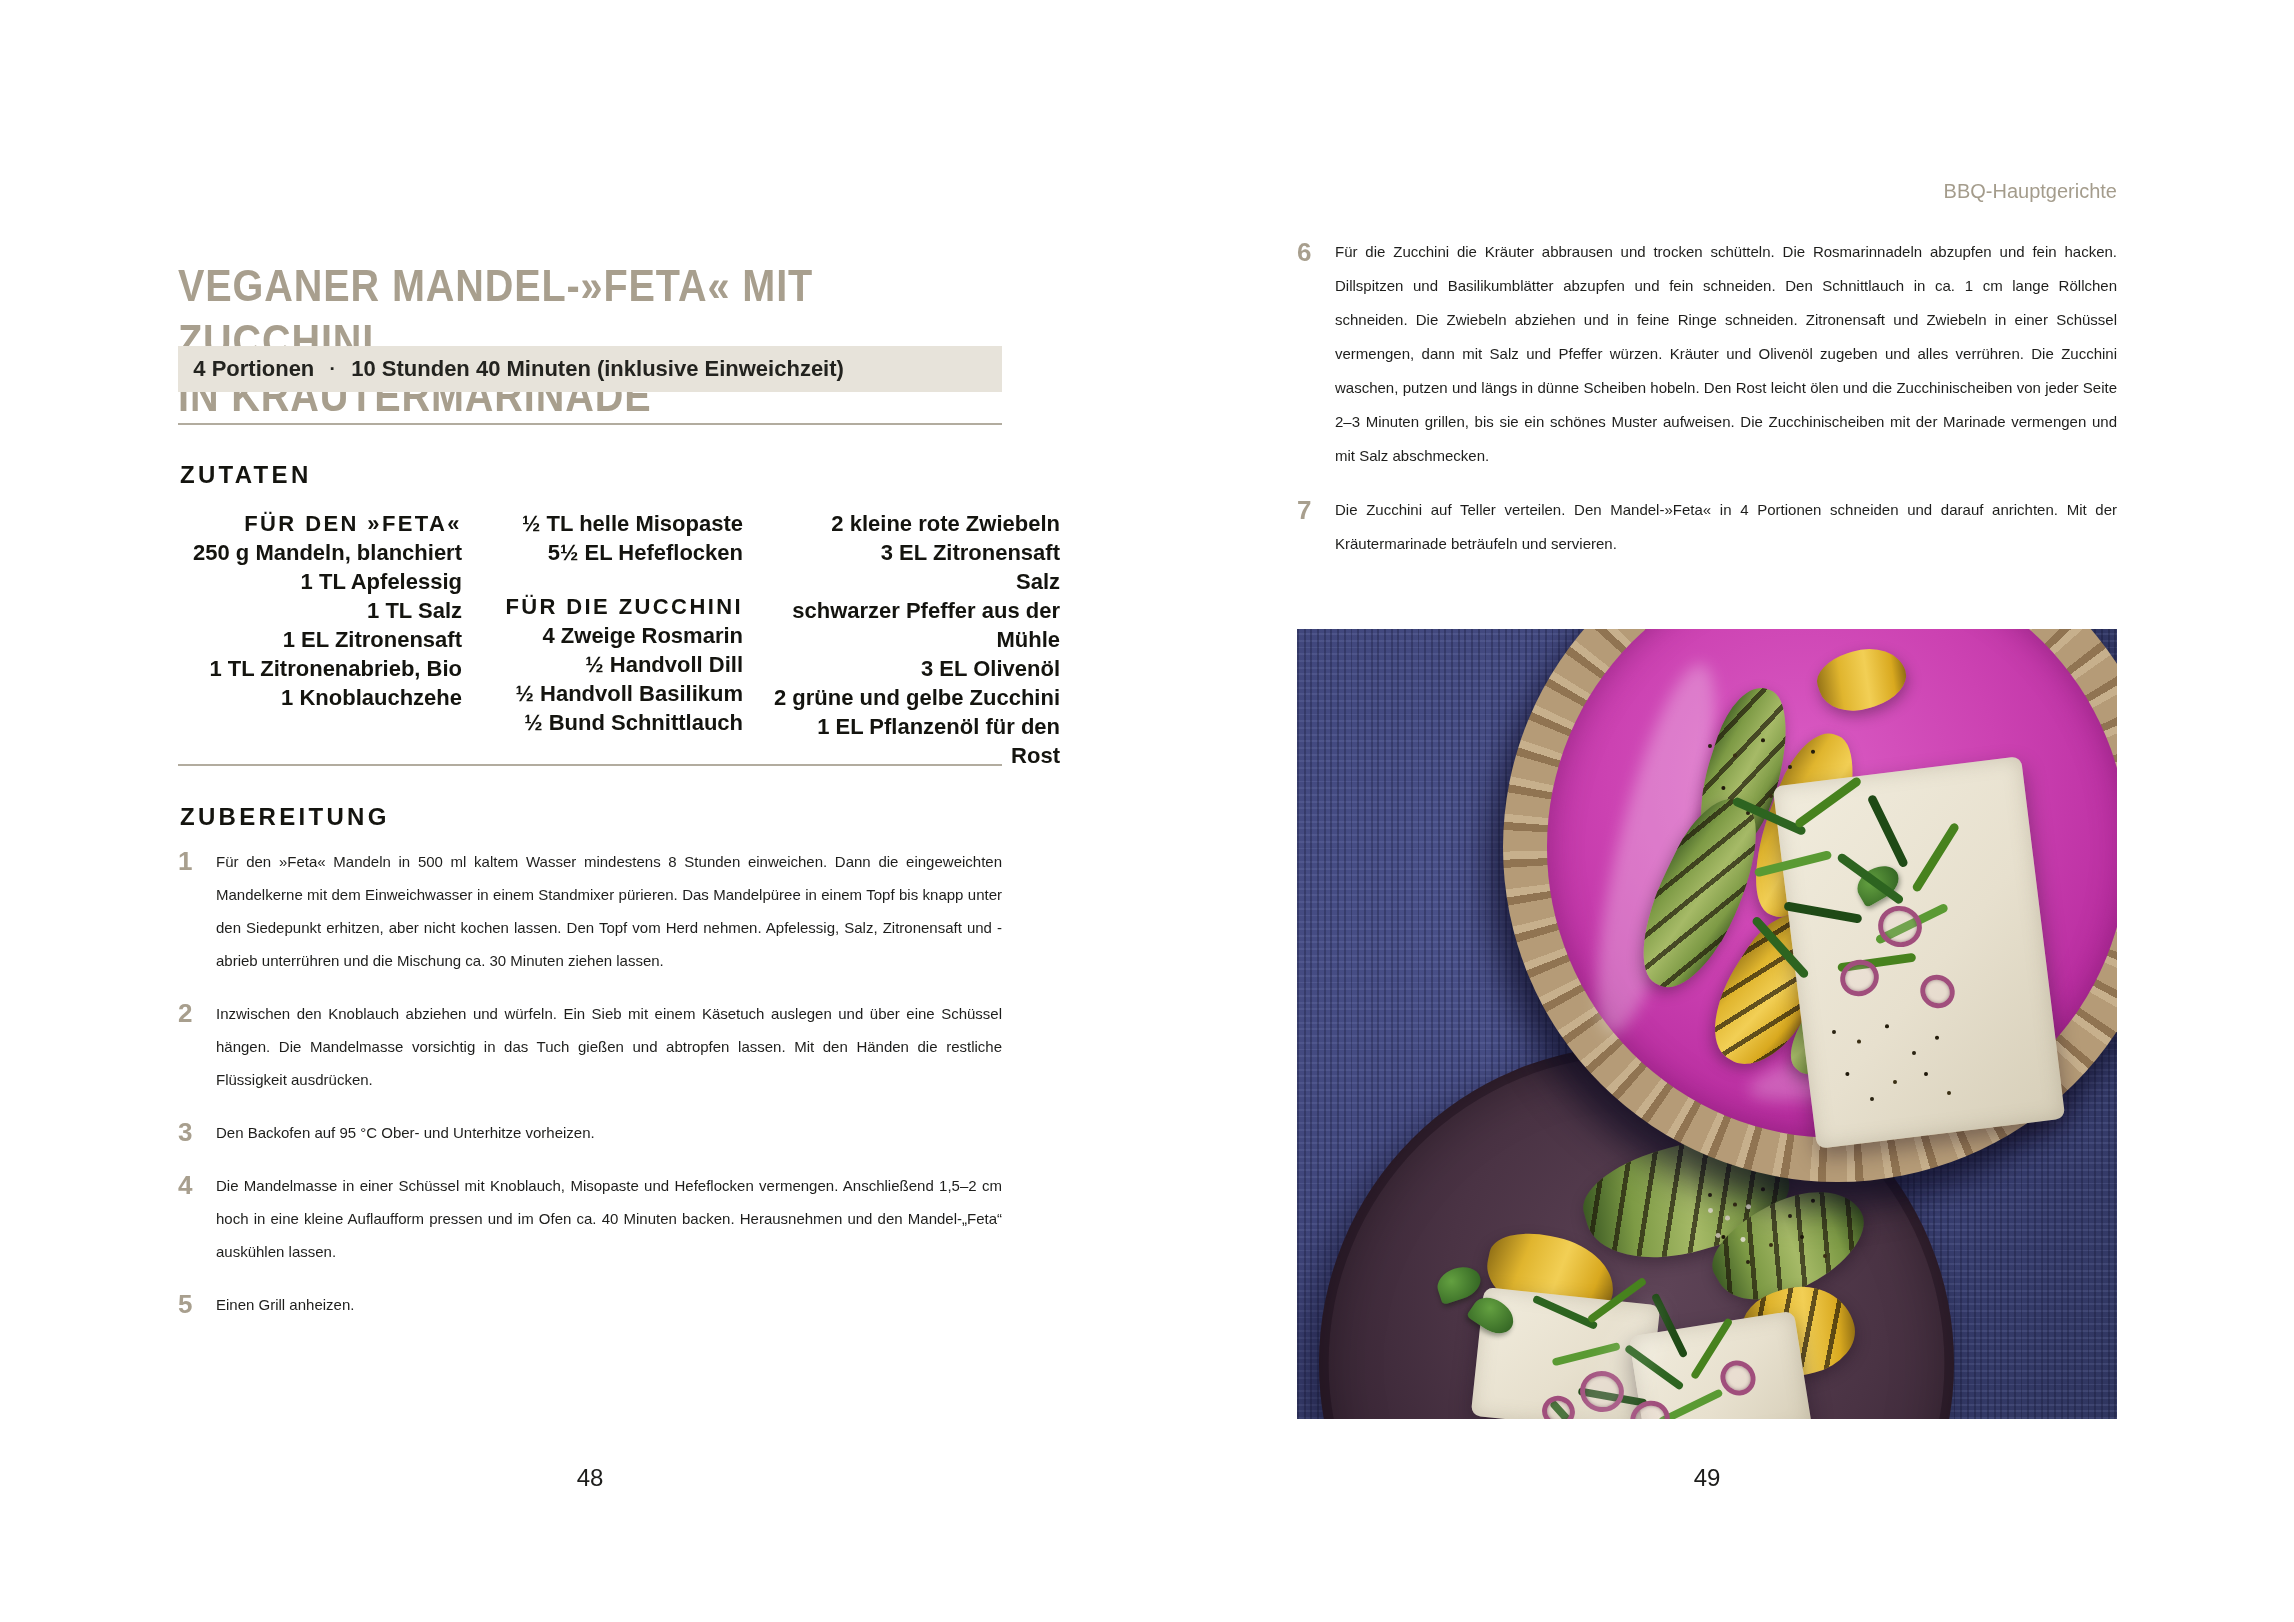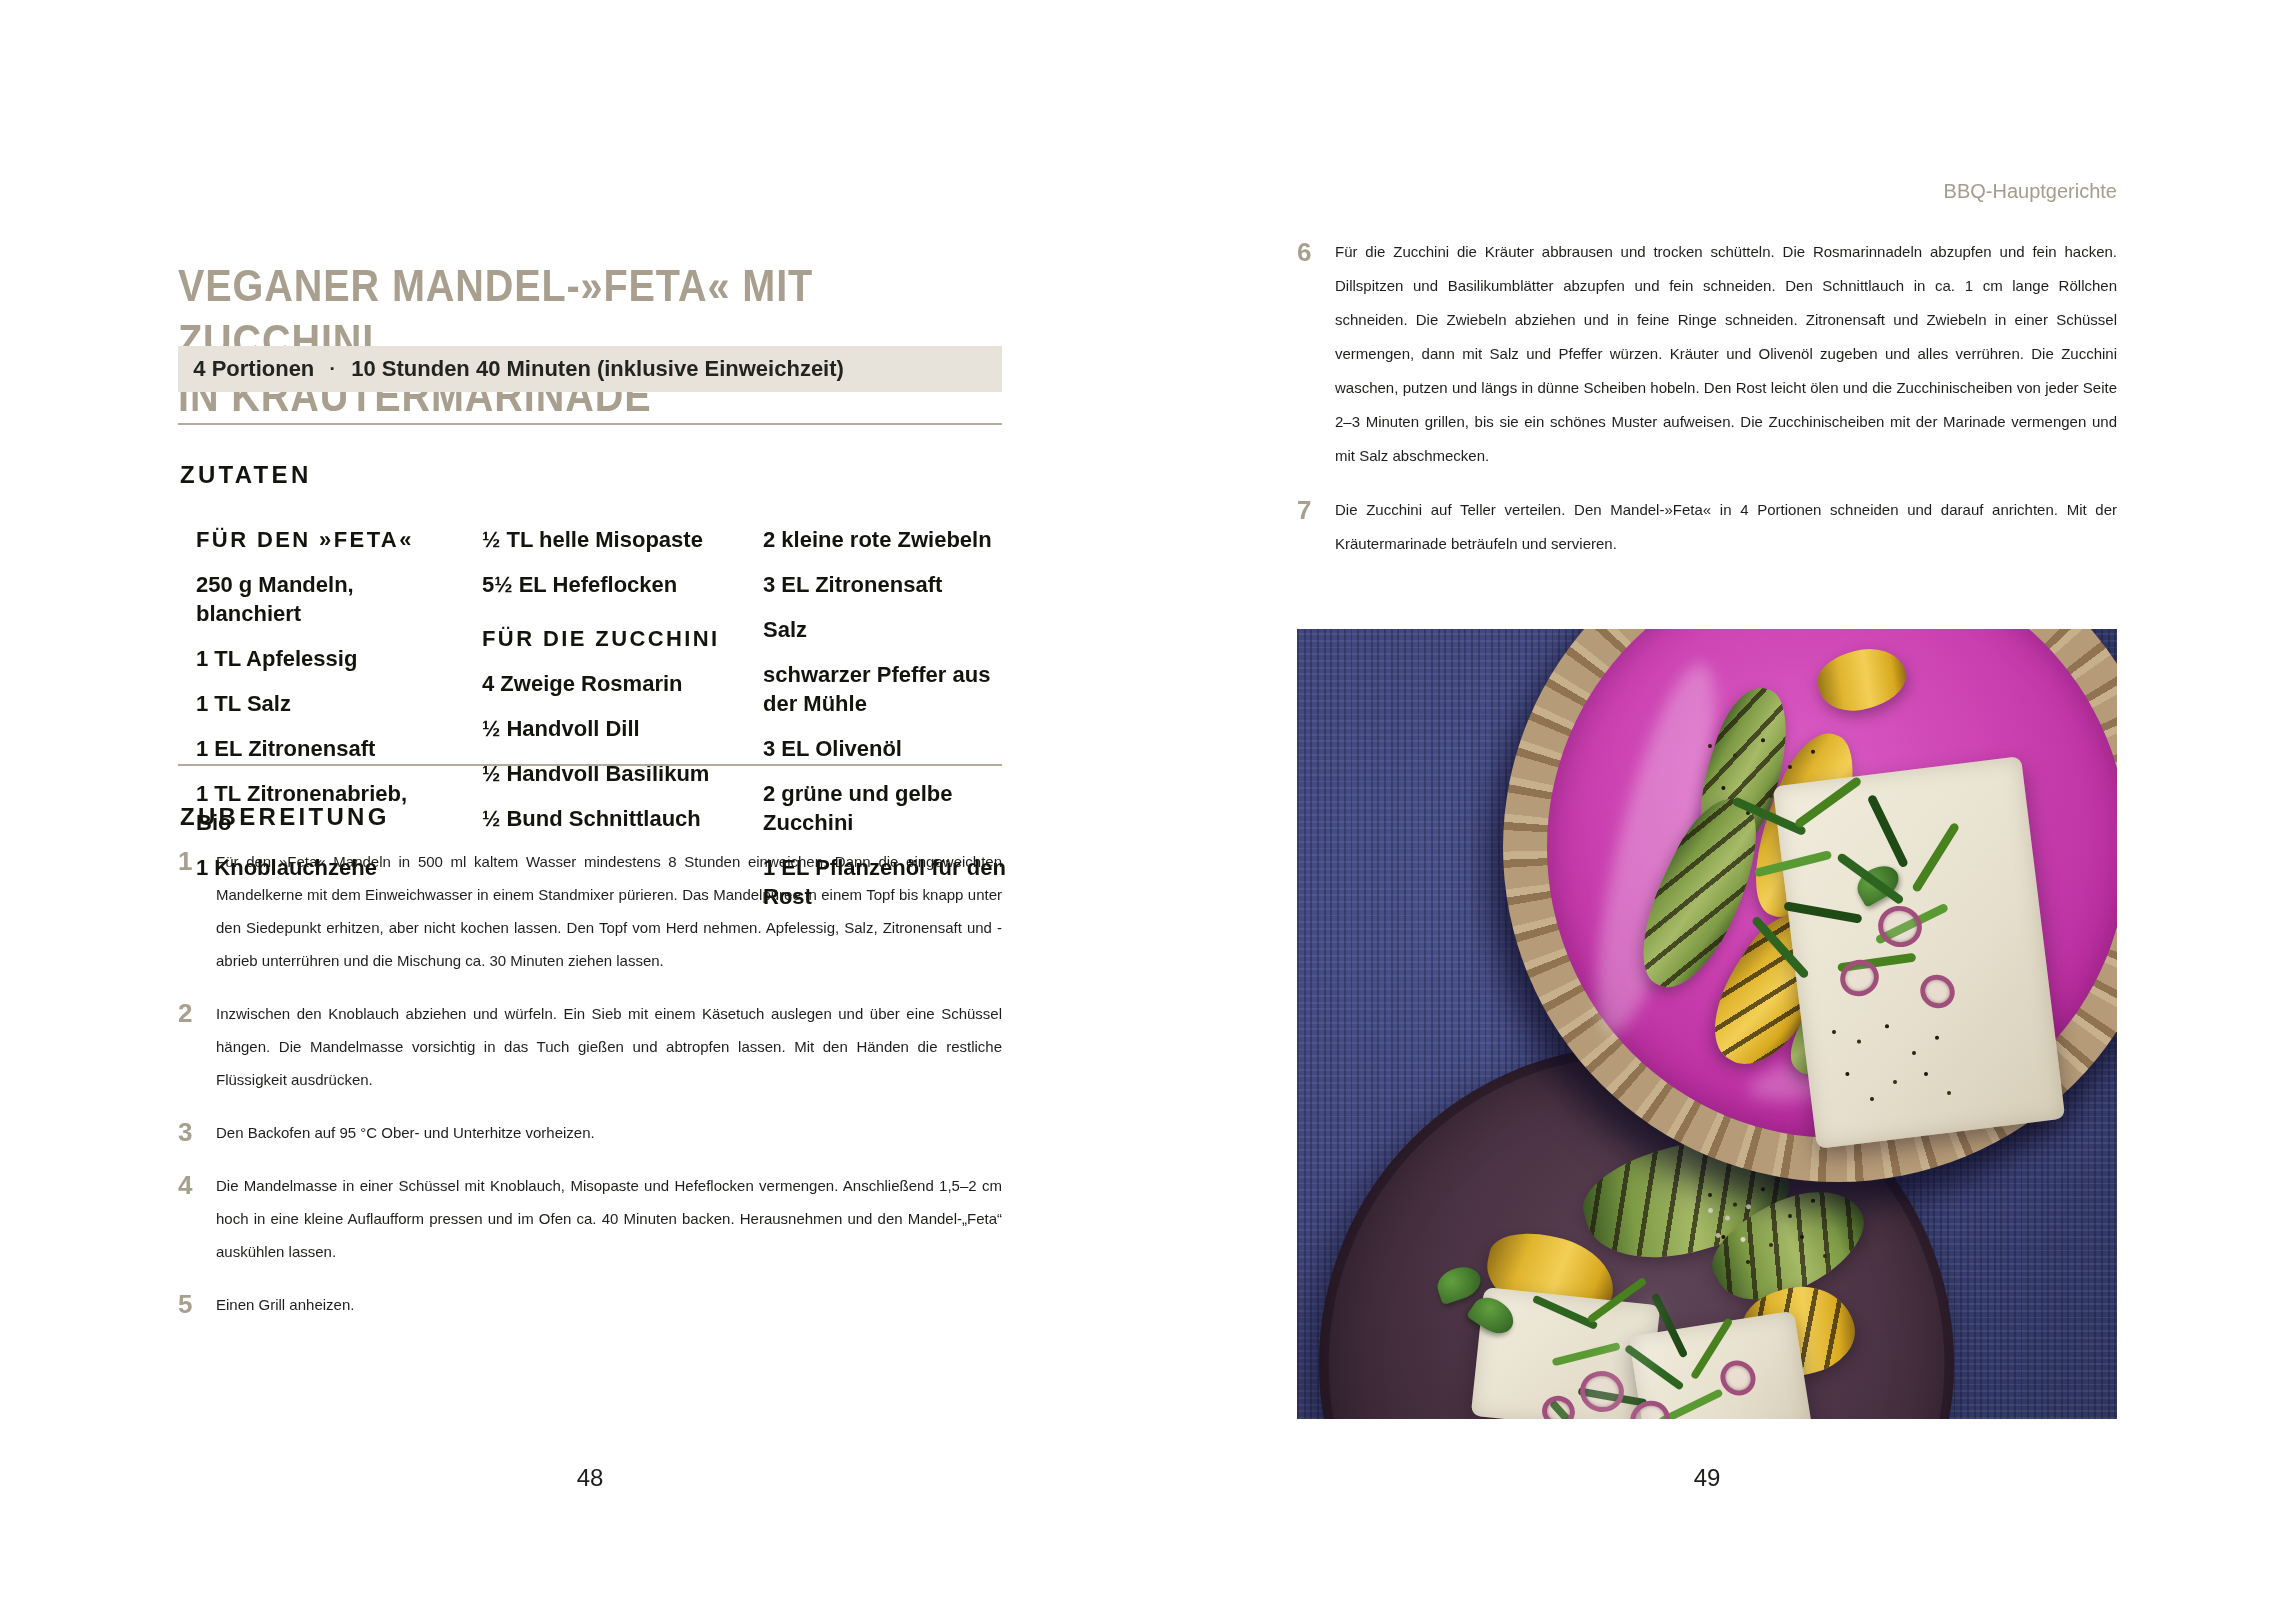--- a/index.html
+++ b/index.html
@@ -24,24 +24,24 @@
   .rule{position:absolute;left:178px;width:824px;height:1.9px;background:#b2ac9f;}
   .rule1{top:423px;}
   .rule2{top:764px;}
   .section-head{
     position:absolute;left:180px;font-size:24px;font-weight:700;
     letter-spacing:3.3px;color:#14140f;
   }
   .zutaten-head{top:461px;}
   .zubereitung-head{top:803px;}
   .ing-col{position:absolute;top:509px;font-size:22px;line-height:29px;font-weight:600;color:#14140f;}
-  .ing-col p{margin:16px;}
+  .ing-col p{margin:0;text-align:right;}
   .ing-col-1{left:180px;width:282px;}
   .ing-col-2{left:466px;width:277px;}
-  .ing-col-3{left:747px;width:287px;}
+  .ing-col-3{left:773px;width:287px;}
   .ing-head{letter-spacing:2.4px;}
   .ing-head-gap{margin-top:25px !important;}
   .steps{position:absolute;width:824px;}
   .steps-left{left:178px;top:845px;}
   .steps-right{left:1297px;top:235px;width:820px;}
   .step{display:flex;margin-bottom:20px;}
   .step-num{
     flex:0 0 38px;font-size:26px;font-weight:700;color:#a89f8e;line-height:33px;
   }
   .step-text{

